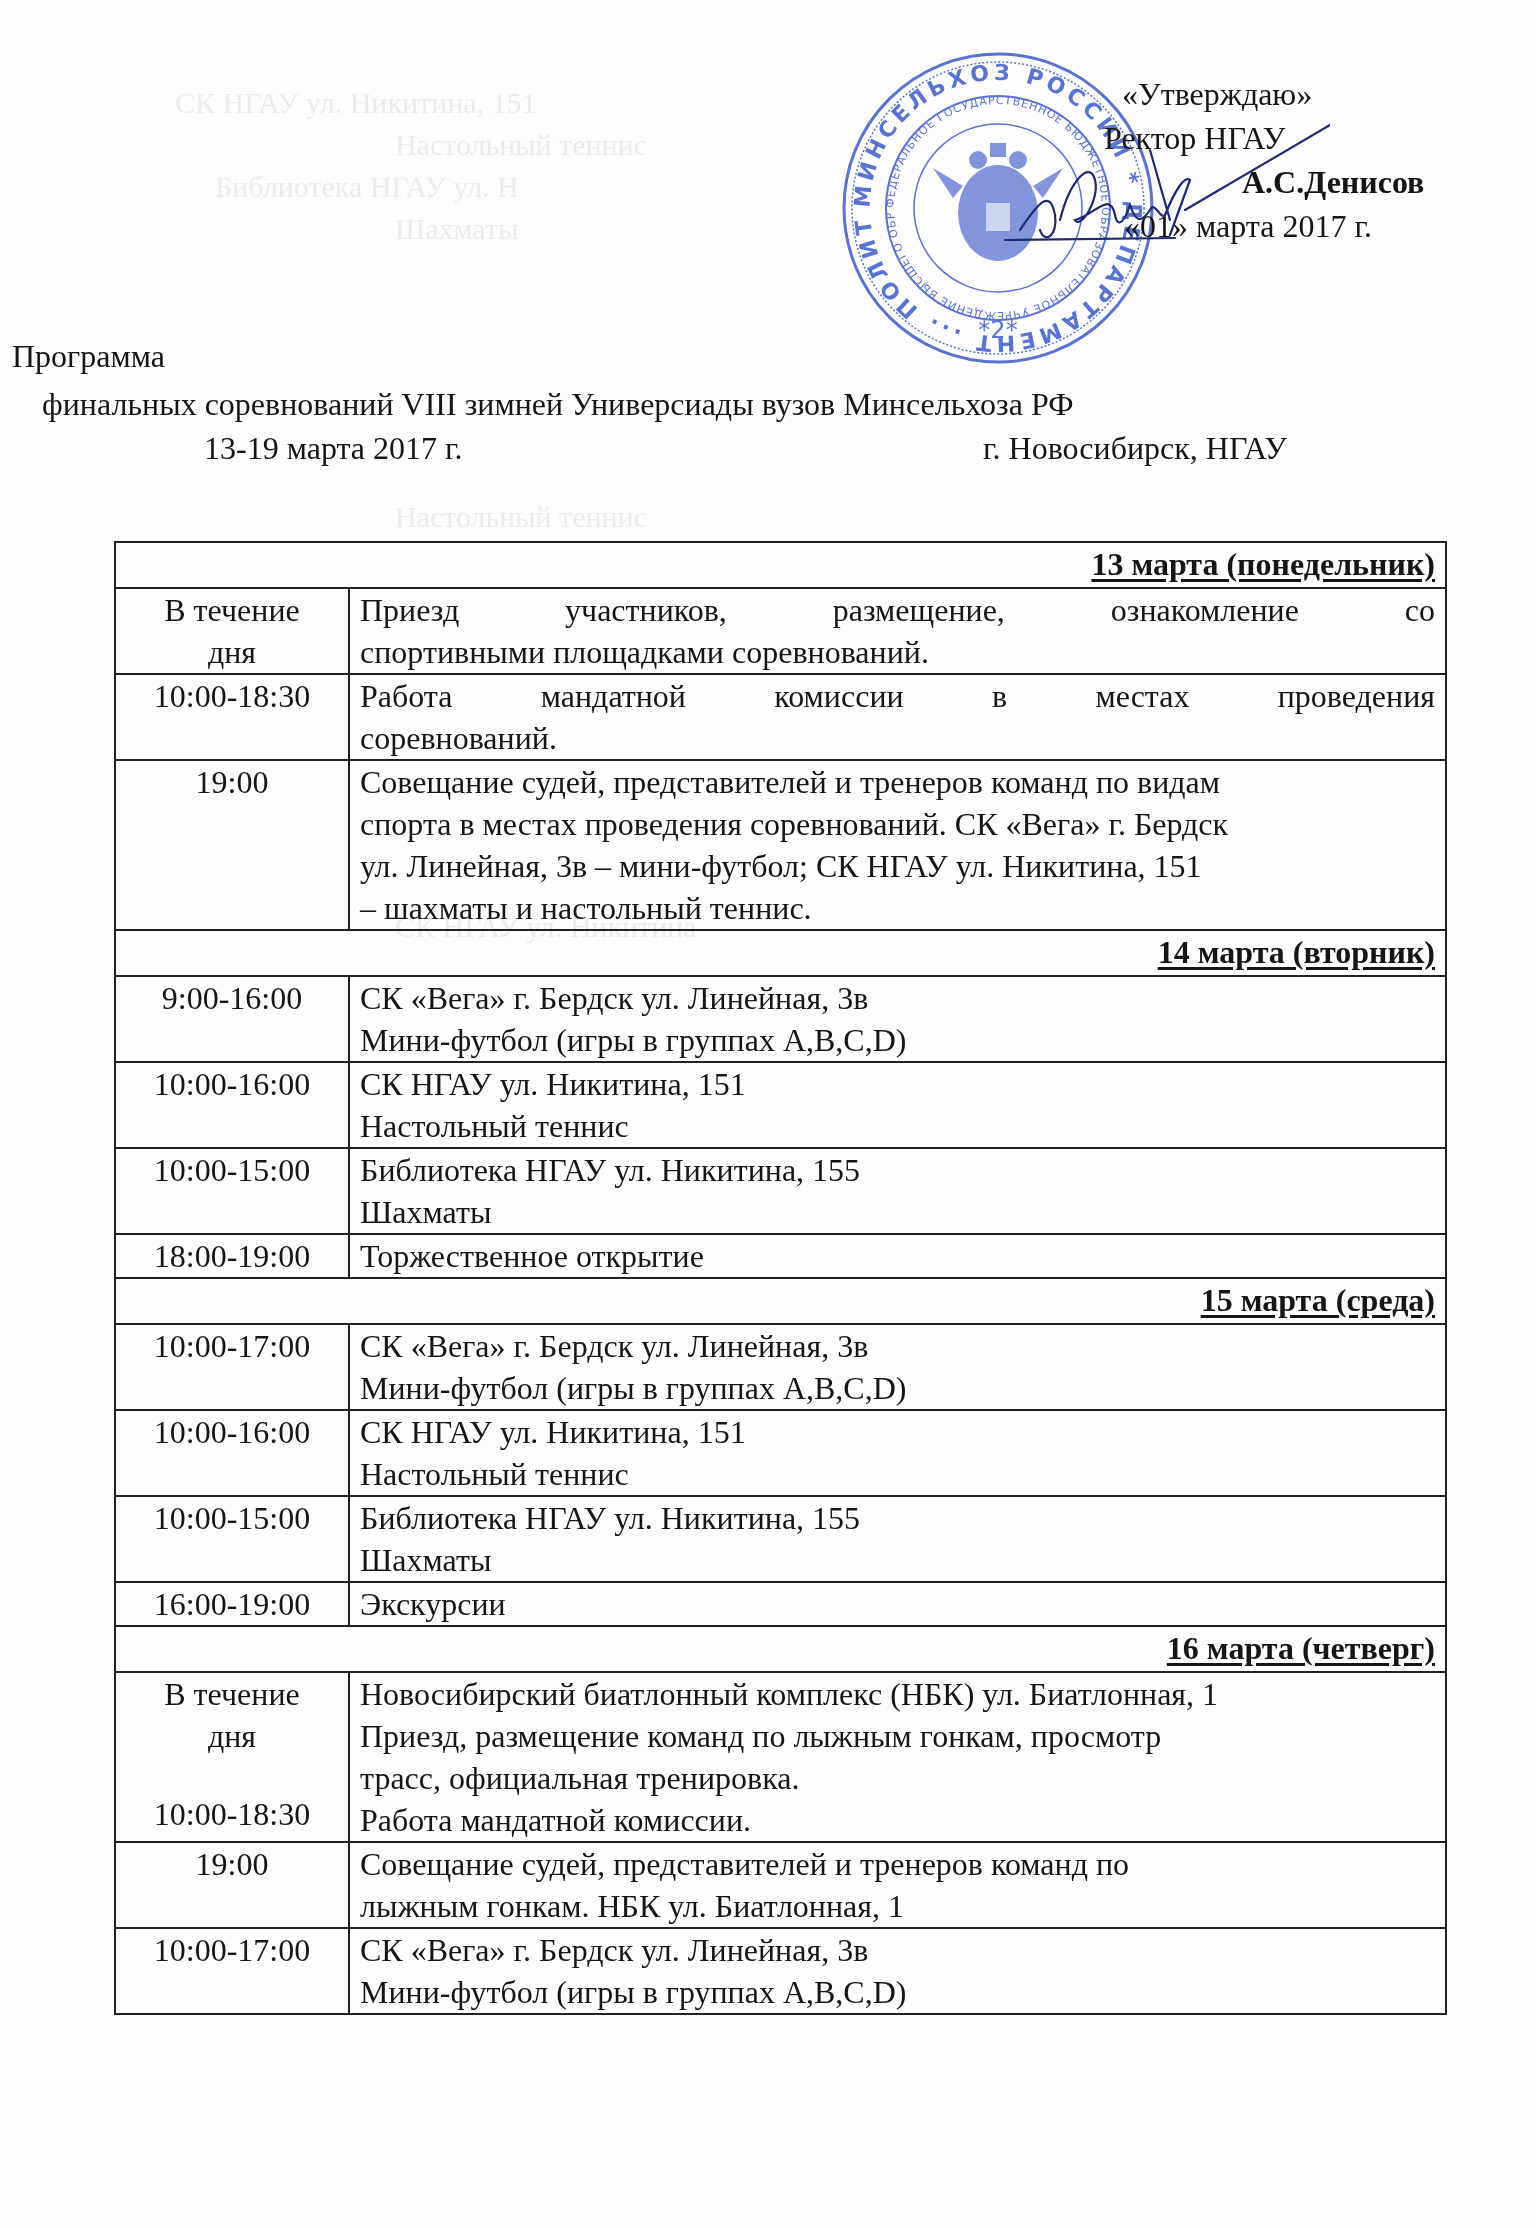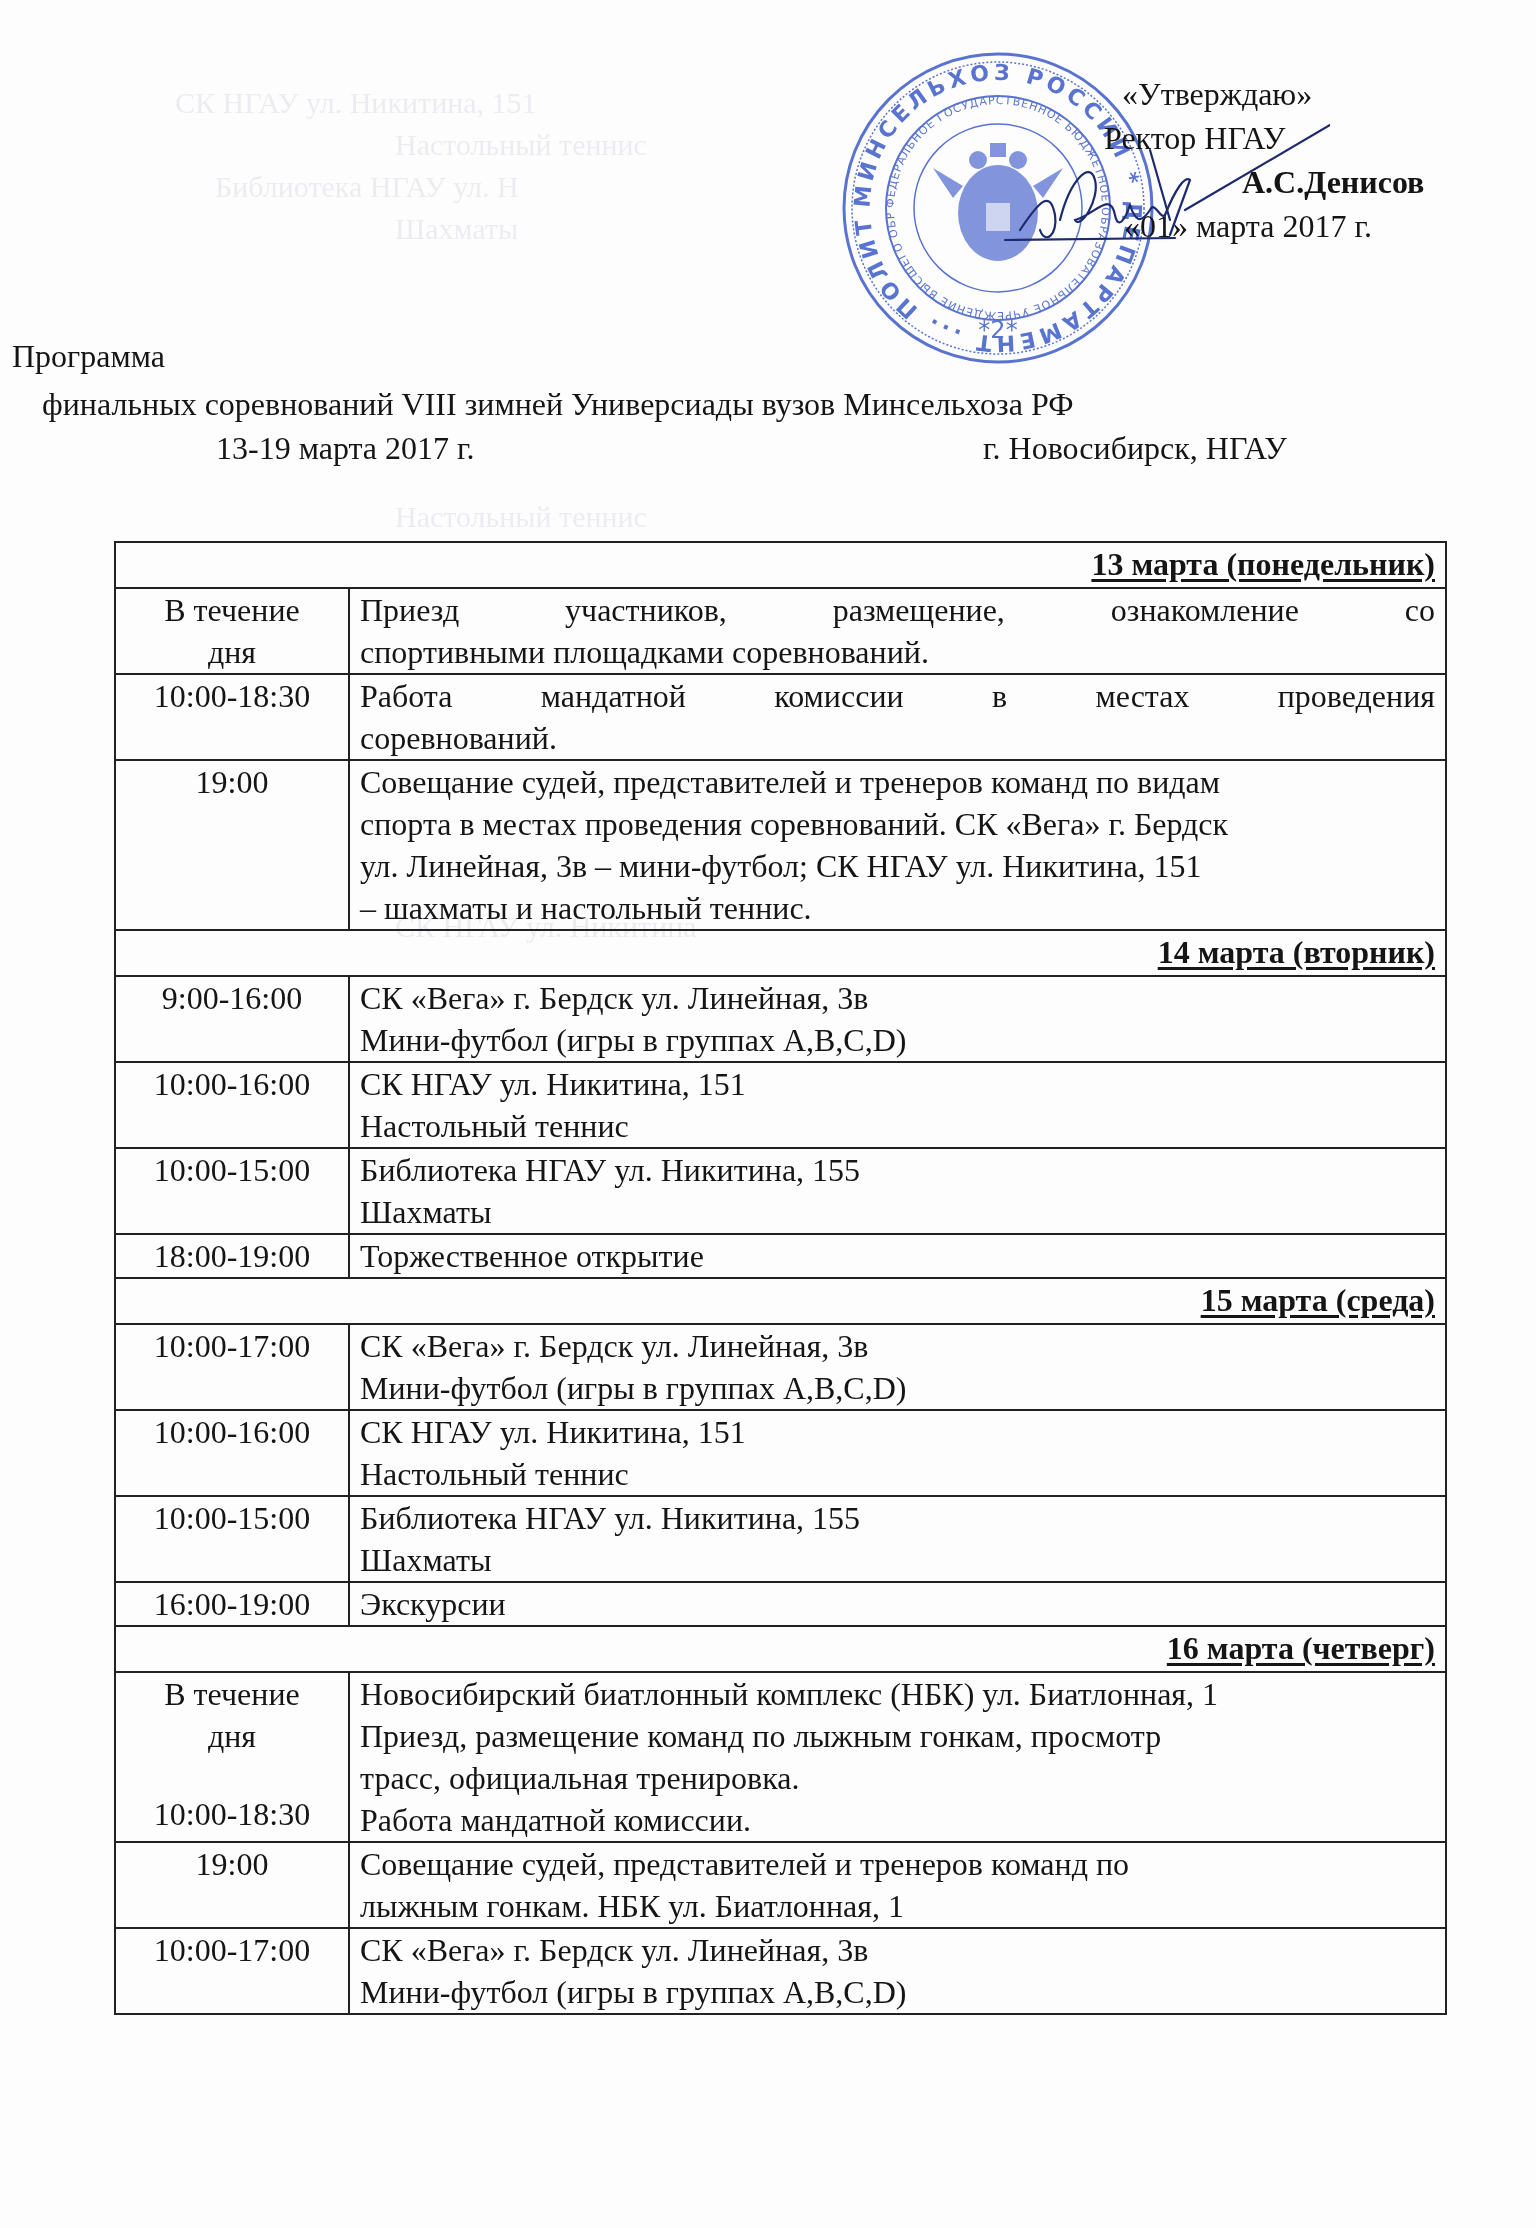--- a/index.html
+++ b/index.html
@@ -22,21 +22,21 @@
   .approve .l4 { padding-left: 20px; }
   
   .stamp { position: absolute; left: 838px; top: 48px; width: 320px; height: 320px; z-index: 2; opacity: 0.85; }
   .signature { position: absolute; left: 1000px; top: 120px; width: 330px; height: 150px; z-index: 4; }
 
   
   .title-block { position: absolute; left: 0; width: 1536px; top: 334px; font-size: 32px; }
   .title1 { text-align: left; padding-left: 12px; line-height: 44px; }
   .title2 { text-align: left; line-height: 44px; margin-top: 4px; margin-left: 42px; }
   .title3 { position: relative; height: 44px; margin-top: 4px; }
-  .title3 .dates { position: absolute; left: 216px; top: 0; }
+  .title3 .dates { position: absolute; left: 204px; top: 0; }
   .title3 .place { position: absolute; left: 983px; top: 0; }
 
   
   table.sched {
     position: absolute; left: 114px; top: 541px; width: 1333px;
     border-collapse: collapse; font-size: 32px; z-index: 1;
   }
   table.sched td { border: 2.5px solid #222; vertical-align: top; padding: 0 10px; line-height: 42px; }
   td.time { width: 212px; text-align: center; white-space: nowrap; padding: 0 4px; }
   td.day { text-align: right; font-weight: bold; height: 44px; }

